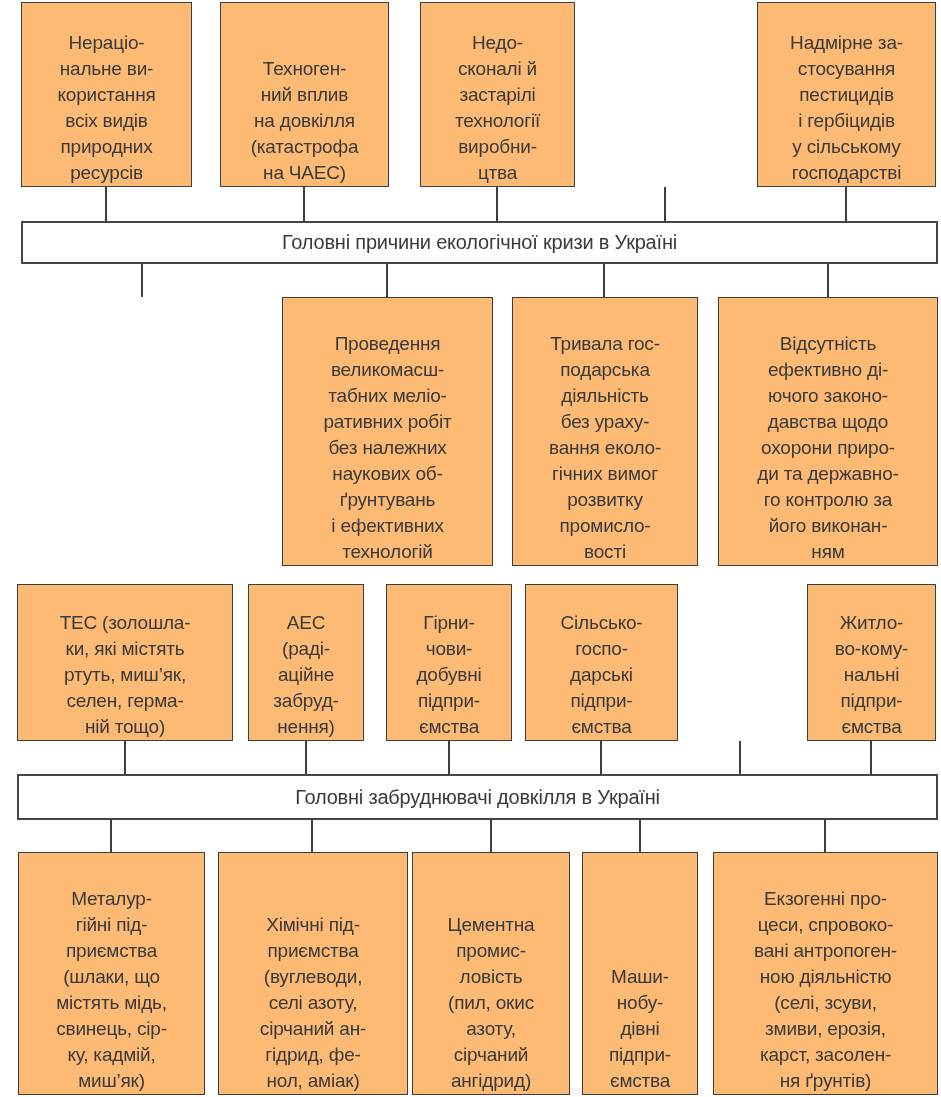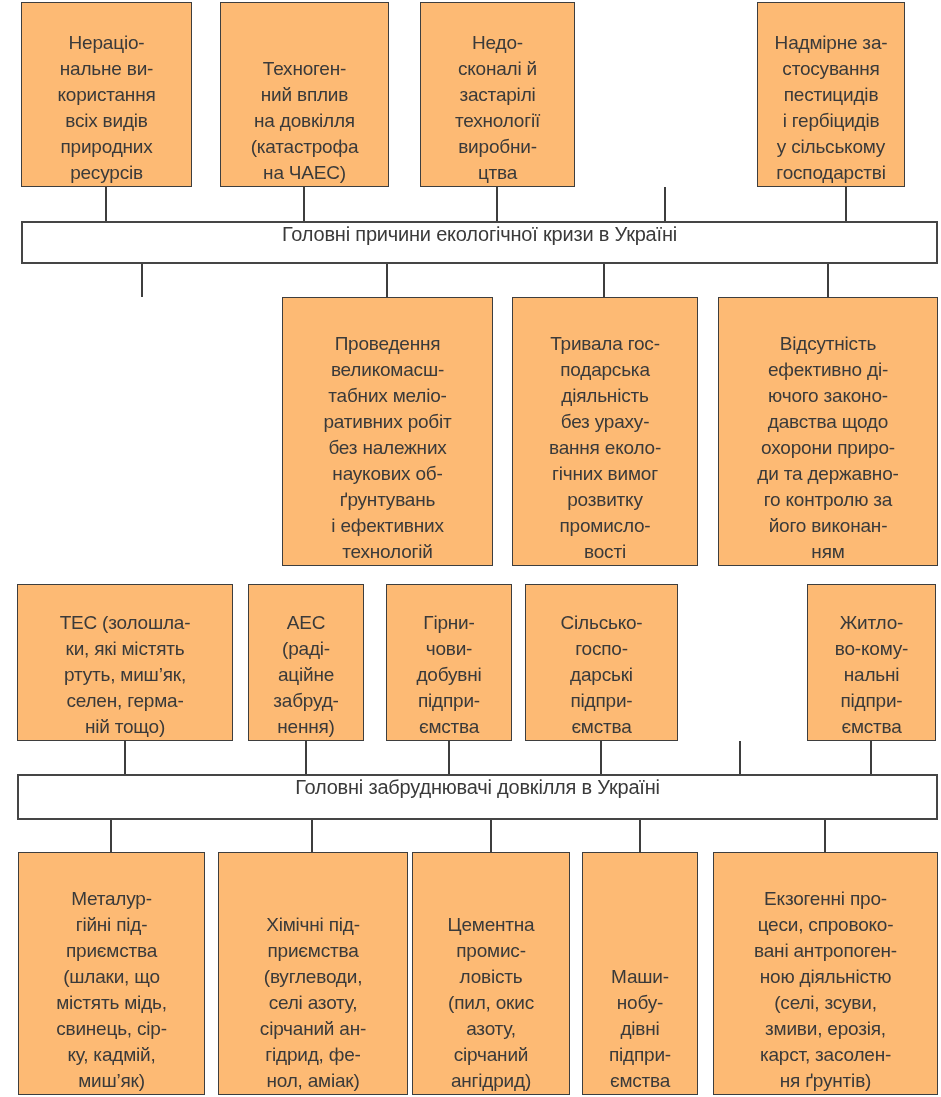--- a/index.html
+++ b/index.html
@@ -27,21 +27,21 @@
     line-height: 26px;
     letter-spacing: -0.2px;
     color: #3a3a3a;
   }
   .band {
     position: absolute;
     box-sizing: border-box;
     border: 2px solid #454545;
     background: #ffffff;
     display: flex;
-    align-items: flex-start;
+    align-items: center;
     justify-content: center;
     text-align: center;
   }
   .band .txt {
     font-size: 20px;
     letter-spacing: -0.2px;
     color: #3a3a3a;
   }
   .vline {
     position: absolute;
@@ -94,21 +94,21 @@
 на ЧАЕС)</span>
   </div>
   <div class="box" style="left:420px;top:2px;width:155px;height:185px">
     <span class="txt">Недо-
 сконалі й
 застарілі
 технології
 виробни-
 цтва</span>
   </div>
-  <div class="box" style="left:757px;top:2px;width:148px;height:185px">
+  <div class="box" style="left:757px;top:2px;width:179px;height:185px">
     <span class="txt">Надмірне за-
 стосування
 пестицидів
 і гербіцидів
 у сільському
 господарстві</span>
   </div>
 
   <div class="band" style="left:21px;top:221px;width:917px;height:43px">
     <span class="txt">Головні причини екологічної кризи в Україні</span>

